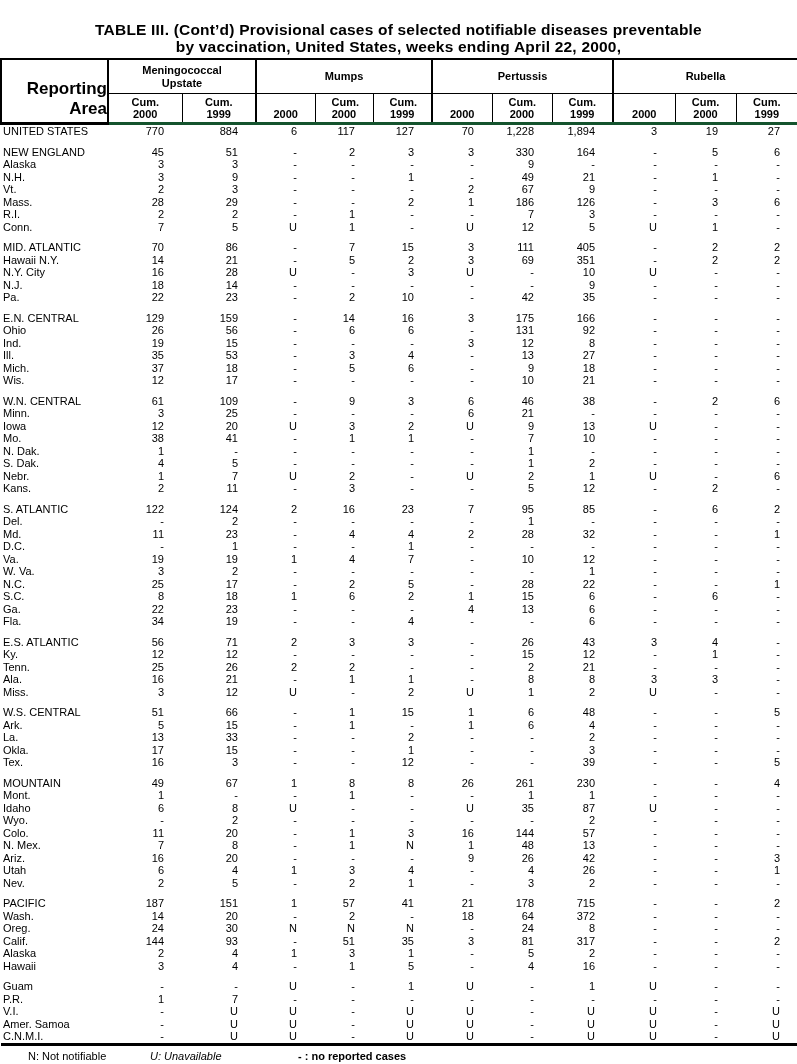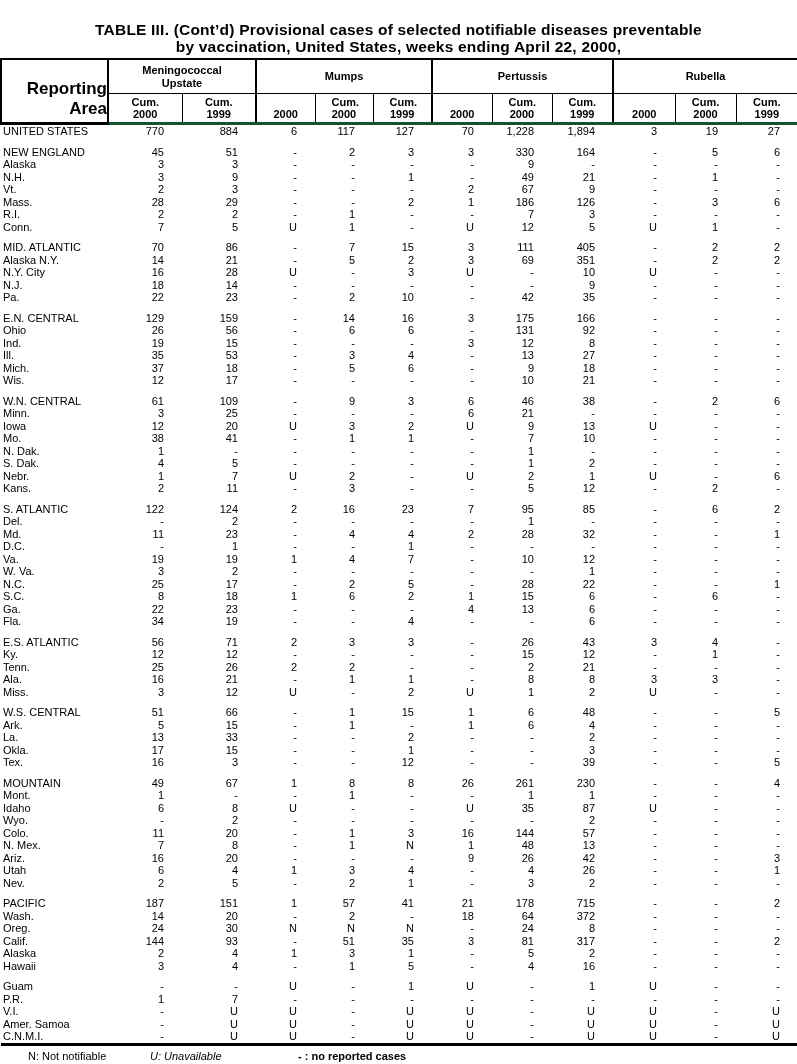--- a/index.html
+++ b/index.html
@@ -214,21 +214,21 @@
           <td class="num">7</td>
           <td class="num">15</td>
           <td class="num">3</td>
           <td class="num">111</td>
           <td class="num">405</td>
           <td class="num">-</td>
           <td class="num">2</td>
           <td class="num">2</td>
         </tr>
         <tr>
-          <td class="area">Alaska N.Y.</td>
+          <td class="area">Hawaii N.Y.</td>
           <td class="num">14</td>
           <td class="num">21</td>
           <td class="num">-</td>
           <td class="num">5</td>
           <td class="num">2</td>
           <td class="num">3</td>
           <td class="num">69</td>
           <td class="num">351</td>
           <td class="num">-</td>
           <td class="num">2</td>

